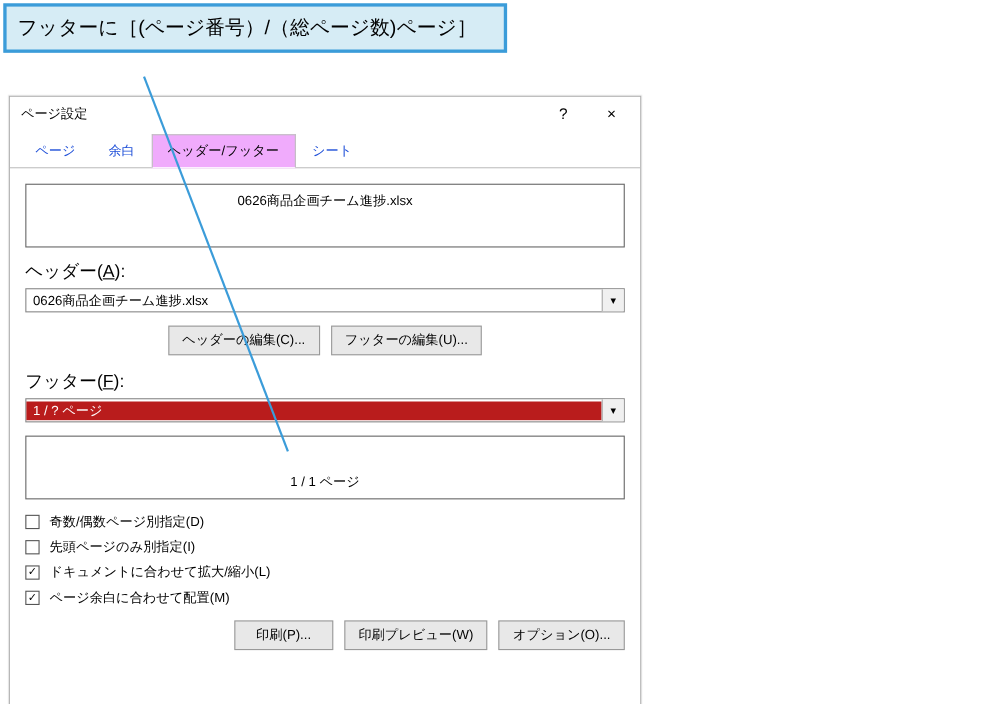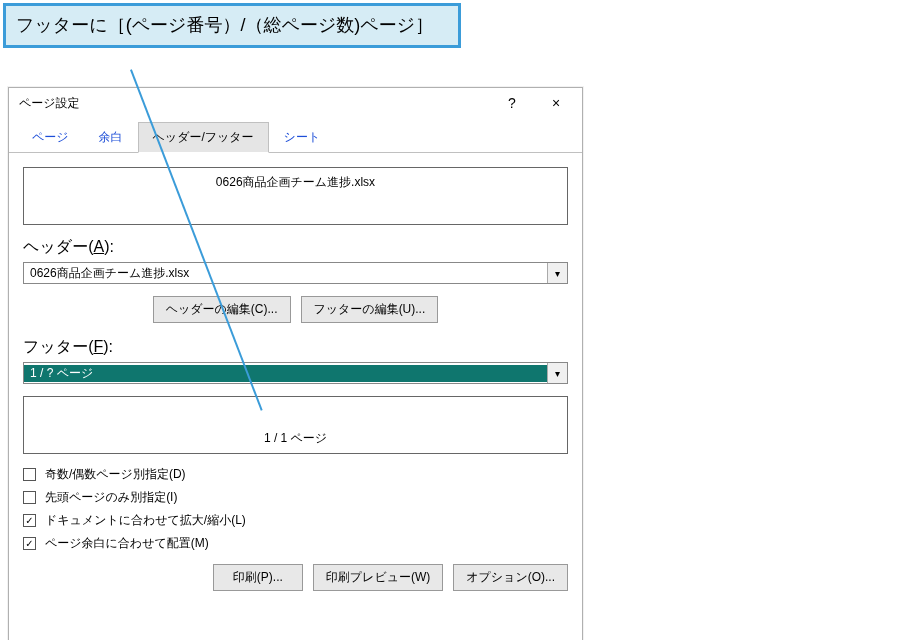--- a/index.html
+++ b/index.html
@@ -70,21 +70,21 @@
     }
     .tab {
       padding: 6px 14px;
       font-size: 12px;
       color: #1d4ed8;
       cursor: pointer;
       border: 1px solid transparent;
       margin-bottom: -1px;
     }
     .tab.active {
-      background: #e5e5e5;
+      background: #f0abfc;
       border: 1px solid #c0c0c0;
       border-bottom: 1px solid #fff;
       color: #000;
     }
     .body {
       padding: 10px 14px;
     }
     .preview-box {
       border: 1px solid #666;
       height: 58px;
@@ -115,21 +115,21 @@
       margin-bottom: 12px;
     }
     .select .sel-val {
       flex: 1;
       padding: 0 6px;
       font-size: 12px;
       white-space: nowrap;
       overflow: hidden;
     }
     .select.highlighted .sel-val {
-      background: #0f766e;
+      background: #b91c1c;
       color: #fff;
     }
     .select .sel-arrow {
       width: 20px;
       height: 20px;
       border-left: 1px solid #aaa;
       display: flex;
       align-items: center;
       justify-content: center;
       font-size: 10px;

